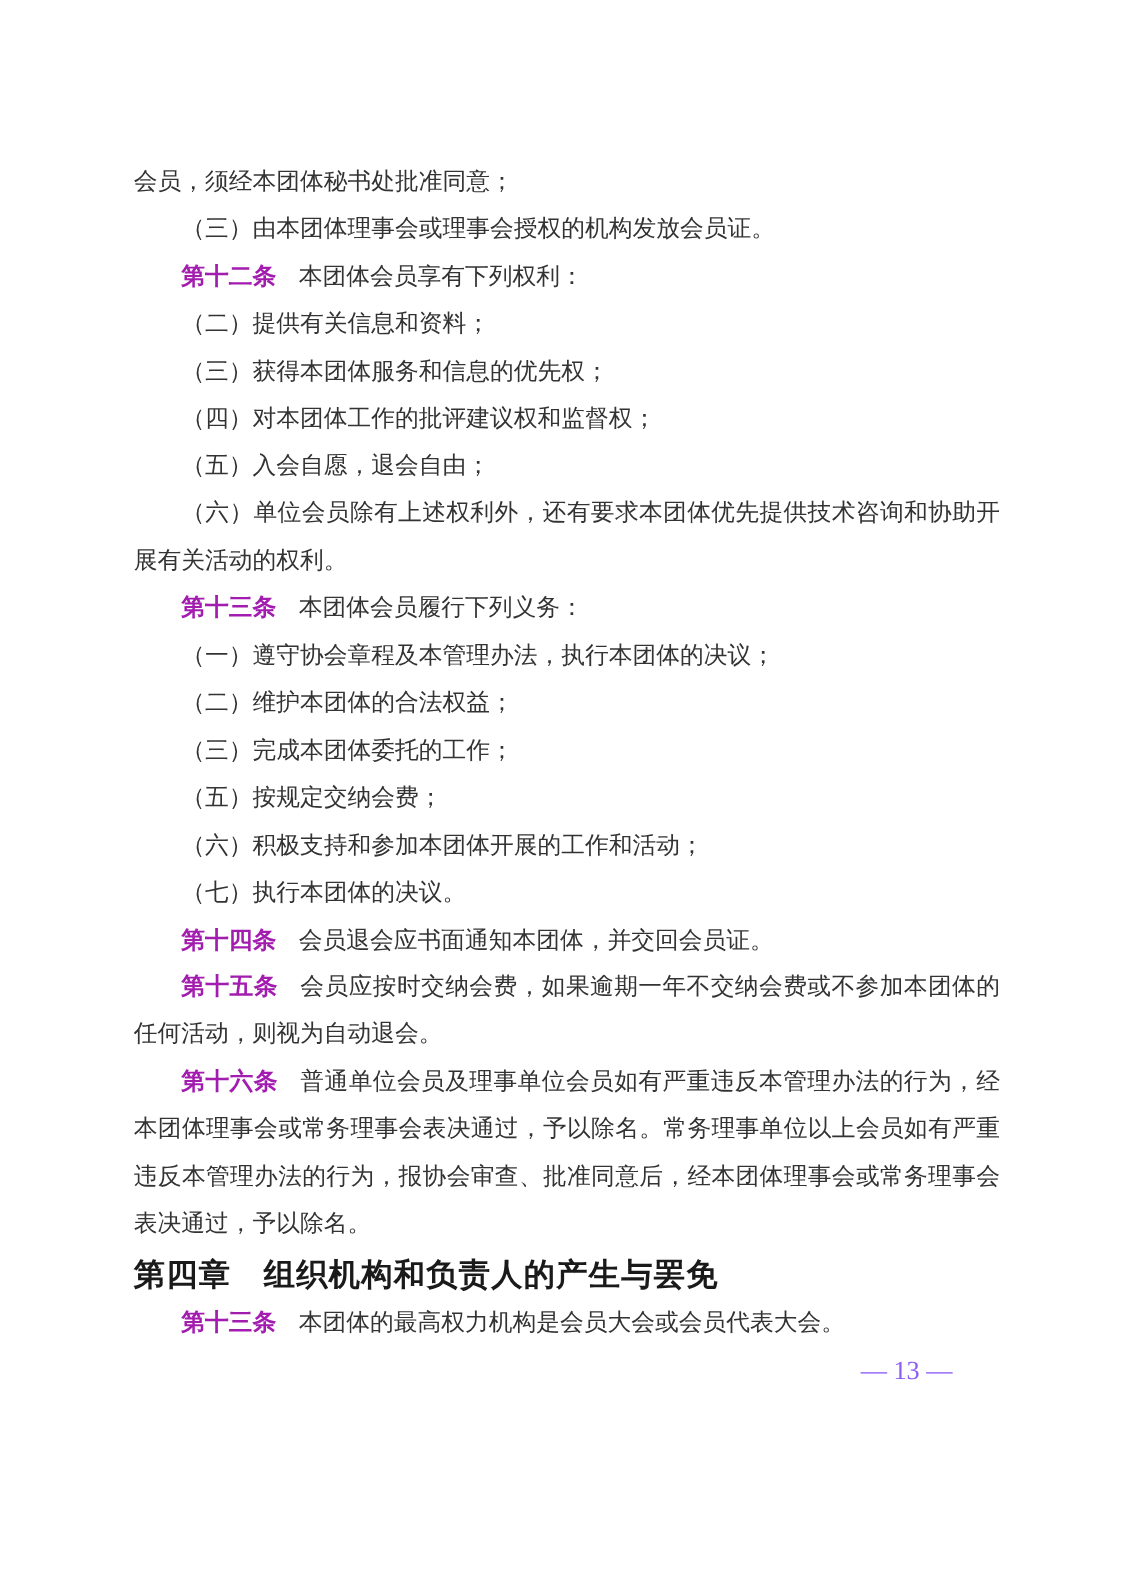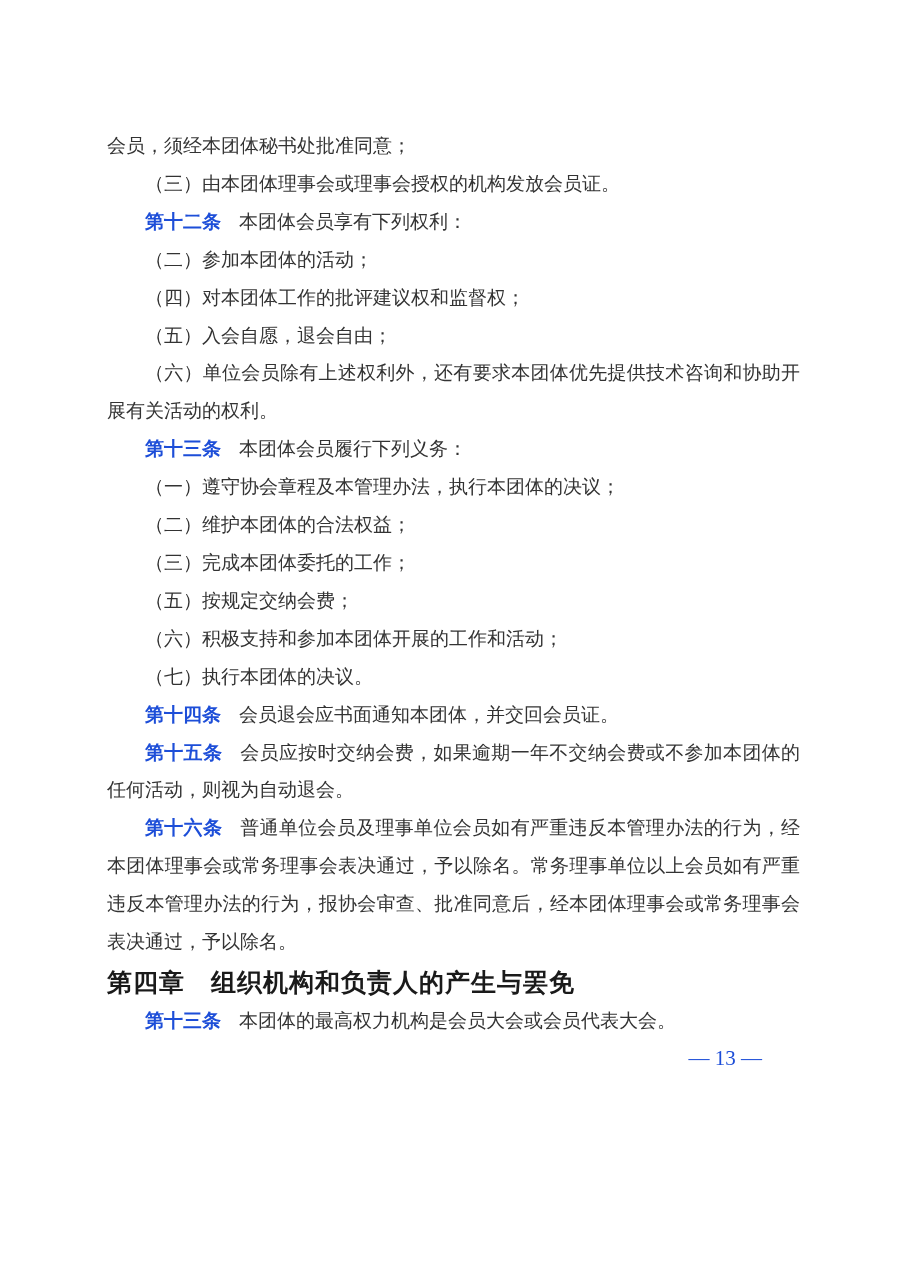--- a/index.html
+++ b/index.html
@@ -34,54 +34,55 @@
     text-indent: 2em;
     font-family: "Liberation Serif", serif;
     color: #333333;
     word-break: break-all;
   }
   p.para.no-indent {
     text-indent: 0;
   }
   p.para b.term {
     font-weight: 700;
-    color: #1d4ed8;
+    color: #a21caf;
     margin-right: 0.95em;
   }
   h2.chapter {
     margin: 3px 0 0 0;
     font-family: "Liberation Sans", sans-serif;
     font-weight: 700;
     font-size: 25px;
     line-height: 37.9px;
     text-align: left;
     color: #1a1a1a;
     letter-spacing: 1px;
   }
   .footer {
     text-align: right;
     padding-right: 38px;
     font-size: 21px;
     line-height: 37px;
-    color: #1d4ed8;
+    color: #8b5cf6;
     font-family: "Liberation Serif", serif;
   }
 </style>
 </head>
 <body>
 
 <div class="page">
   <div class="content">
 
     <p class="para no-indent">会员，须经本团体秘书处批准同意；</p>
     <p class="para">（三）由本团体理事会或理事会授权的机构发放会员证。</p>
 
     <p class="para"><b class="term">第十二条</b><span>本团体会员享有下列权利：</span></p>
 
-    <p class="para">（二）参加本团体的活动；</p>
+    <p class="para">（二）提供有关信息和资料；</p>
+    <p class="para">（三）获得本团体服务和信息的优先权；</p>
     <p class="para">（四）对本团体工作的批评建议权和监督权；</p>
     <p class="para">（五）入会自愿，退会自由；</p>
     <p class="para">（六）单位会员除有上述权利外，还有要求本团体优先提供技术咨询和协助开展有关活动的权利。</p>
 
     <p class="para"><b class="term">第十三条</b><span>本团体会员履行下列义务：</span></p>
 
     <p class="para">（一）遵守协会章程及本管理办法，执行本团体的决议；</p>
     <p class="para">（二）维护本团体的合法权益；</p>
     <p class="para">（三）完成本团体委托的工作；</p>
     <p class="para">（五）按规定交纳会费；</p>

